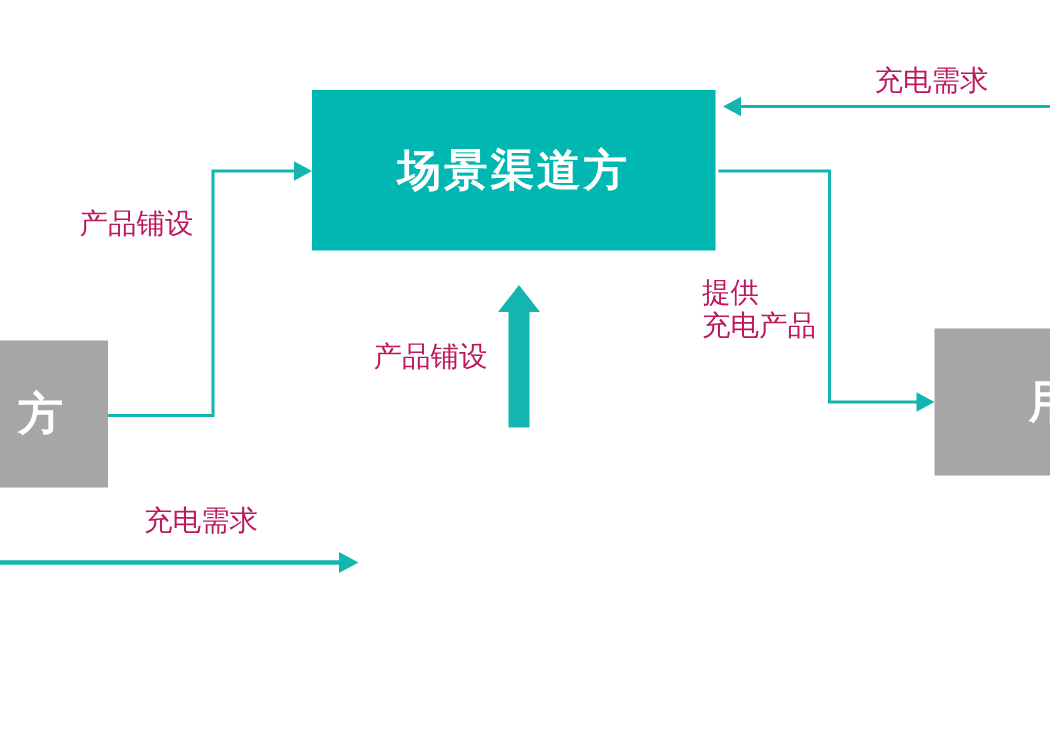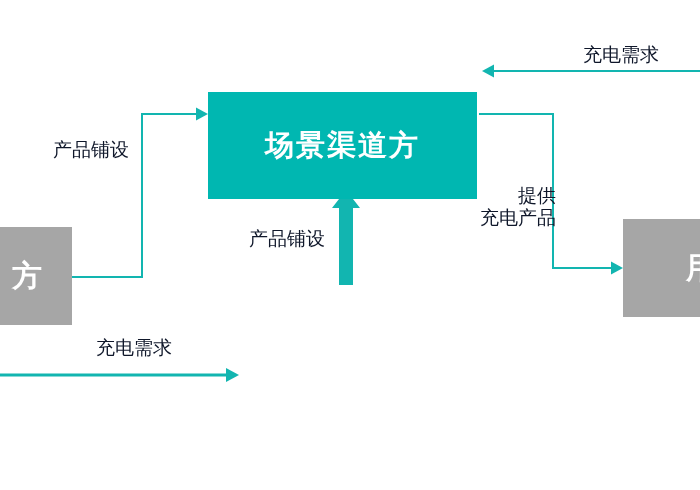--- a/index.html
+++ b/index.html
@@ -15,40 +15,40 @@
 
   .node {
     position: absolute;
     display: flex; align-items: center; justify-content: center;
     color: #ffffff;
     font-weight: bold;
     font-size: 29px;
     letter-spacing: 2px;
     white-space: nowrap;
   }
-  .node.teal { background: #00b7b1; margin-top: 32px; }
+  .node.teal { background: #00b7b1; }
   .node.gray { background: #a6a6a6; }
 
   .node-main   { left: 208px; top: 60px;  width: 269px; height: 107px; }
   .node-left   { left: -88px; top: 227px; width: 160px; height: 98px;
                  justify-content: flex-end; padding-right: 28px; box-sizing: border-box; font-size: 30px; }
   .node-agent  { left: 253px; top: 308px; width: 190px; height: 100px; }
   .node-right  { left: 623px; top: 219px; width: 188px; height: 98px;
                  justify-content: flex-start; padding-left: 63px; box-sizing: border-box; font-size: 30px; }
 
   .edge-label {
     position: absolute;
-    color: #0f172a;
+    color: #be185d;
     font-size: 19px;
     line-height: 22px;
     white-space: nowrap;
   }
   .lbl-deploy-left   { left: 53px;  top: 139px; }
   .lbl-demand        { left: 583px; top: 44px;  }
-  .lbl-provide       { left: 468px; top: 185px; width: 88px; text-align: right; white-space: normal; }
+  .lbl-provide       { left: 468px; top: 185px; width: 88px; text-align: left; white-space: normal; }
   .lbl-deploy-center { left: 249px; top: 228px; }
   .lbl-authorize     { left: 96px;  top: 337px; }
 </style>
 </head>
 <body>
 
 <div class="stage">
 
   <svg class="connectors" viewBox="0 0 700 490" xmlns="http://www.w3.org/2000/svg">
 

